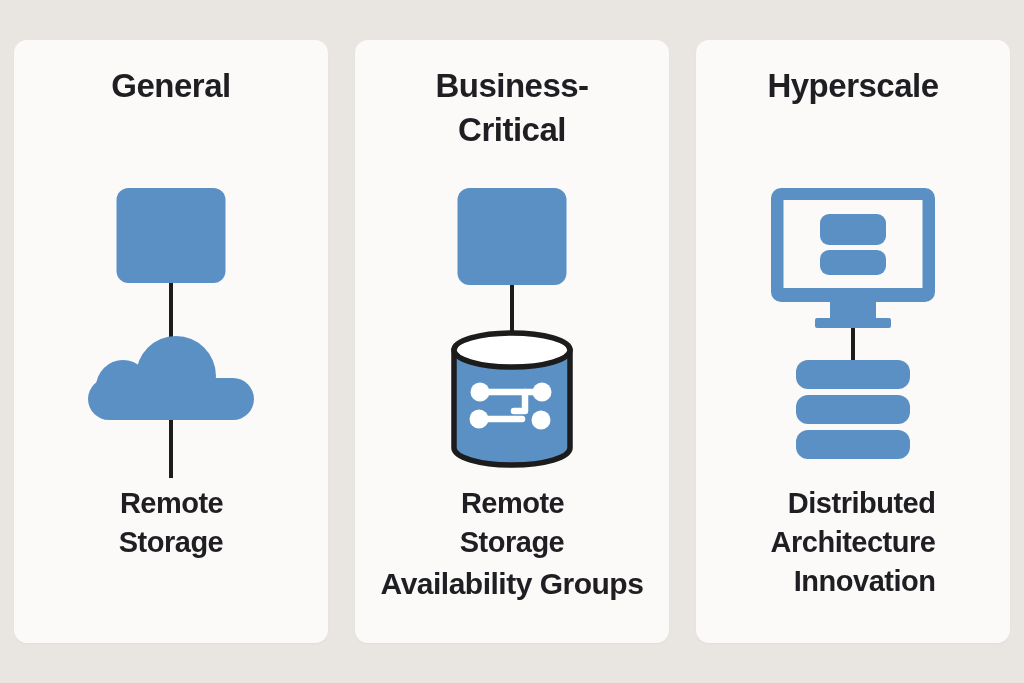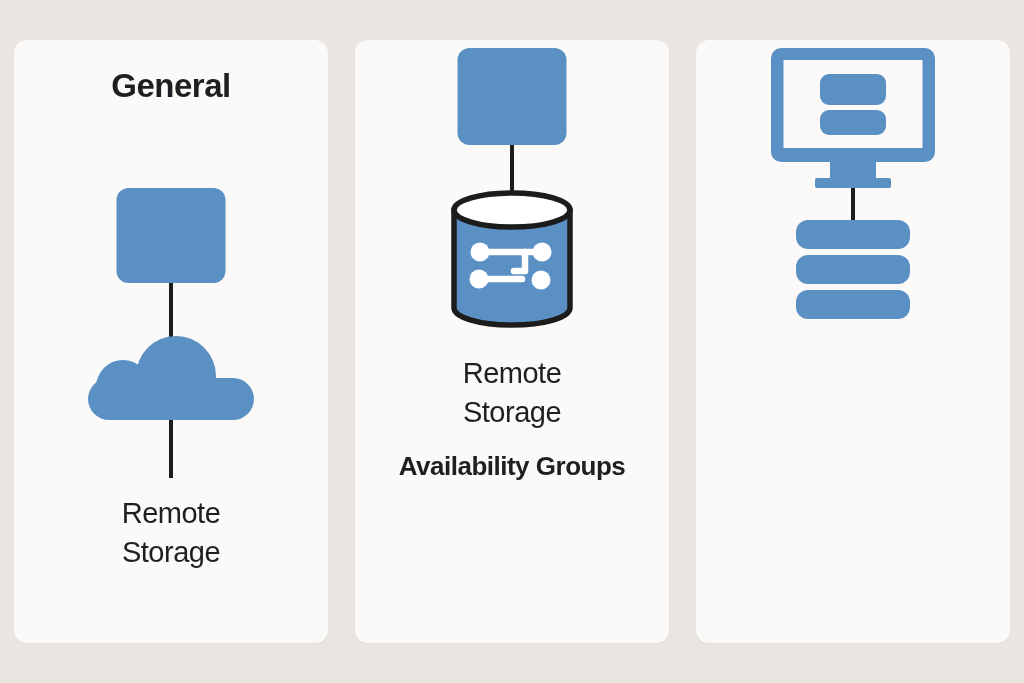--- a/index.html
+++ b/index.html
@@ -28,28 +28,28 @@
     box-shadow:0 1px 2px rgba(0,0,0,0.04);
   }
   .card-title{
     margin:0;padding-top:24px;height:140px;
     font-size:33px;font-weight:700;line-height:1.32;
     color:var(--text);letter-spacing:-0.5px;
   }
   .card-title span{display:block;}
   .icon-col{width:300px;height:300px;flex:0 0 auto;display:block;}
   .card-label{
-    margin-top:14px;
-    font-size:29px;font-weight:400;line-height:1.35;
-    color:var(--text);letter-spacing:-0.5px;
+    margin-top:4px;
+    font-size:29px;font-weight:700;line-height:1.35;
+    color:var(--text);letter-spacing:-0.5px;text-align:right;
   }
   .card-label div{display:block;}
   .card-sublabel{
-    font-size:26px;font-weight:700;line-height:1.3;
-    color:var(--text);letter-spacing:-0.5px;margin-top:18px;text-align:right;
+    font-size:30px;font-weight:700;line-height:1.3;
+    color:var(--text);letter-spacing:-0.5px;margin-top:2px;text-align:right;
   }
 </style>
 </head>
 <body>
 
 <div class="stage">
 
   <section class="card">
     <h2 class="card-title">
       <span>General</span>
@@ -64,20 +64,24 @@
       </g>
       <line x1="150" y1="240" x2="150" y2="298" stroke="var(--connector)" stroke-width="4"></line>
     </svg>
     <div class="card-label">
       <div>Remote</div>
       <div>Storage</div>
     </div>
   </section>
 
   <section class="card">
+    <h2 class="card-title">
+      <span>Business-</span>
+      <span>Critical</span>
+    </h2>
     <svg class="icon-col" viewBox="0 0 300 300" aria-hidden="true">
       <rect x="95.5" y="8" width="109" height="97" rx="12" fill="var(--accent-blue)"></rect>
       <line x1="150" y1="105" x2="150" y2="158" stroke="var(--connector)" stroke-width="4"></line>
       <g>
         <path d="M92,170 L92,268 A58,17 0 0 0 208,268 L208,170 Z" fill="var(--accent-blue)" stroke="var(--connector)" stroke-width="5.5" stroke-linejoin="round"></path>
         <ellipse cx="150" cy="170" rx="58" ry="17" fill="var(--icon-detail)" stroke="var(--connector)" stroke-width="5.5"></ellipse>
         <g stroke="var(--icon-detail)" stroke-width="6.5" stroke-linecap="round" stroke-linejoin="round" fill="none">
           <path d="M118,212 H180"></path>
           <path d="M163,212 V231 H152"></path>
           <path d="M117,239 H160"></path>
@@ -91,31 +95,39 @@
       </g>
     </svg>
     <div class="card-label">
       <div>Remote</div>
       <div>Storage</div>
     </div>
     <div class="card-sublabel">Availability Groups</div>
   </section>
 
   <section class="card">
+    <h2 class="card-title">
+      <span>Hyperscale</span>
+    </h2>
     <svg class="icon-col" viewBox="0 0 300 300" aria-hidden="true">
       <g>
         <rect x="68" y="8" width="164" height="114" rx="10" fill="var(--accent-blue)"></rect>
         <rect x="80.5" y="20" width="139" height="88" fill="var(--card)"></rect>
         <rect x="117" y="34" width="66" height="31" rx="9" fill="var(--accent-blue)"></rect>
         <rect x="117" y="70" width="66" height="25" rx="9" fill="var(--accent-blue)"></rect>
         <rect x="127" y="120" width="46" height="21" fill="var(--accent-blue)"></rect>
         <rect x="112" y="138" width="76" height="10" rx="2" fill="var(--accent-blue)"></rect>
       </g>
       <line x1="150" y1="148" x2="150" y2="184" stroke="var(--connector)" stroke-width="4"></line>
       <g fill="var(--accent-blue)">
         <rect x="93" y="180" width="114" height="29" rx="12"></rect>
         <rect x="93" y="215" width="114" height="29" rx="12"></rect>
         <rect x="93" y="250" width="114" height="29" rx="12"></rect>
       </g>
     </svg>
+    <div class="card-label">
+      <div>Distributed</div>
+      <div>Architecture</div>
+      <div>Innovation</div>
+    </div>
   </section>
 
 </div>
 
 </body></html>

